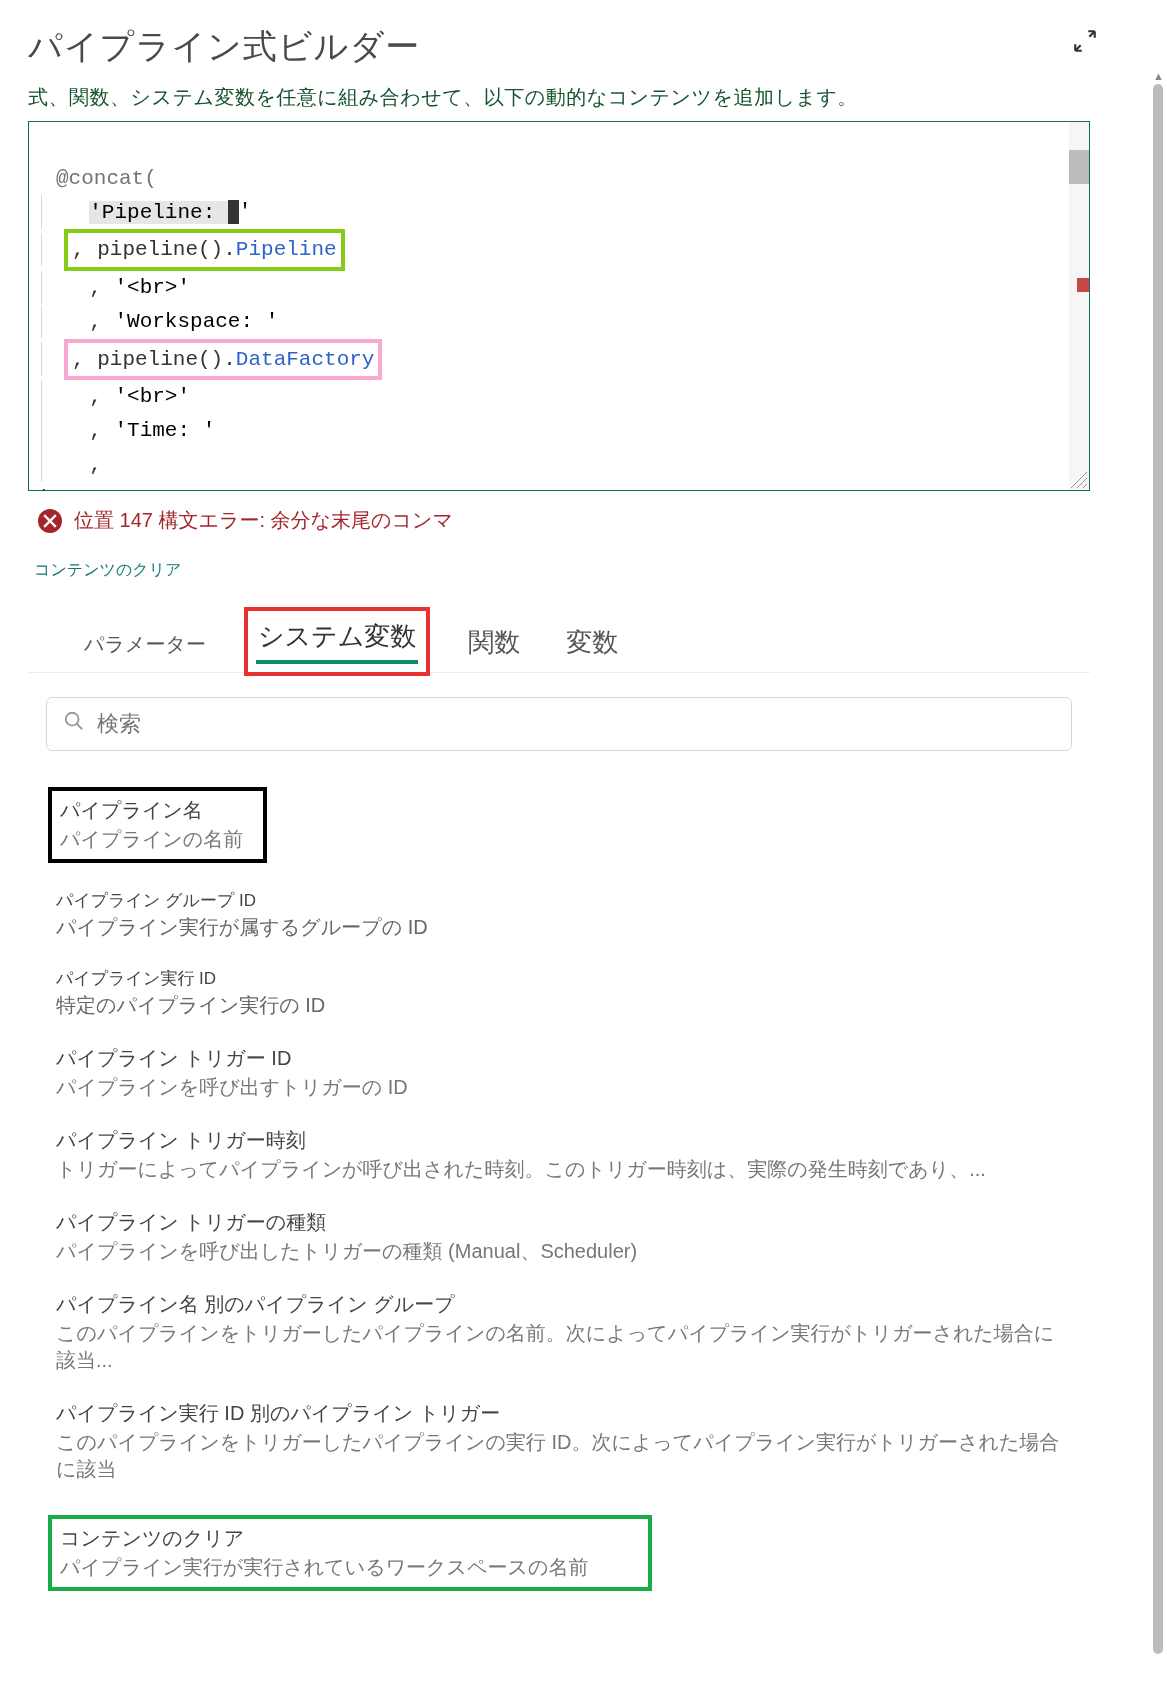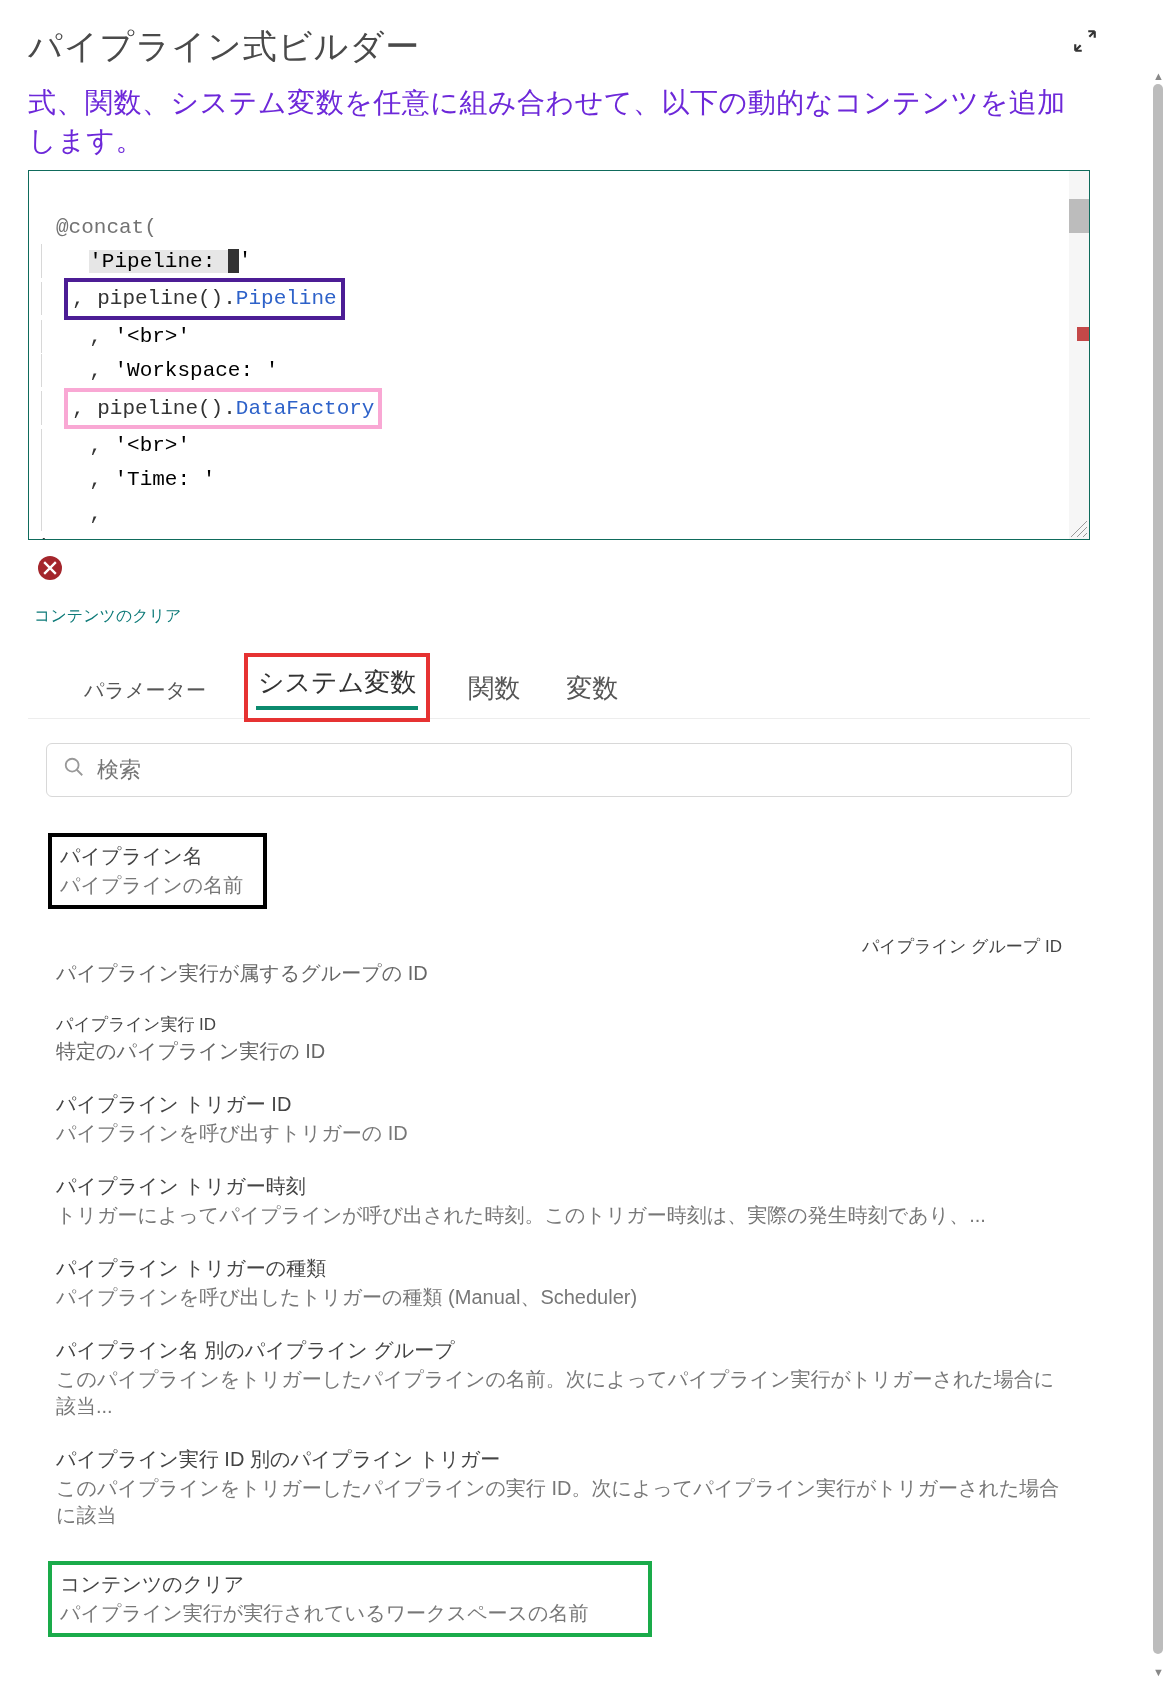--- a/index.html
+++ b/index.html
@@ -25,22 +25,22 @@
     }
     .expand-icon svg { width: 100%; height: 100%; }
     .title {
       font-size: 34px;
       font-weight: 400;
       color: #4a4a4a;
       margin-bottom: 14px;
       letter-spacing: 1px;
     }
     .subtitle {
-      font-size: 28px;
-      color: #6d28d9;
+      font-size: 20px;
+      color: #14532d;
       margin-bottom: 10px;
       letter-spacing: 0.5px;
     }
     .editor-wrap {
       border: 1px solid #0f6b5c;
       background: #fff;
       height: 370px;
       position: relative;
       margin-bottom: 10px;
     }
@@ -59,21 +59,21 @@
     .c-default { color: #333; }
     .indent-guide {
       border-left: 1px solid #d8d8d8;
       display: inline-block;
       height: 1.6em;
       vertical-align: middle;
       margin-left: 2px;
       margin-right: 22px;
     }
     .box-black {
-      border: 4px solid #4c1d95;
+      border: 4px solid #84cc16;
       padding: 0 4px;
       display: inline-block;
     }
     .box-green {
       border: 4px solid #f9a8d4;
       padding: 0 4px;
       display: inline-block;
     }
     .cursor-block {
       background: #333;
@@ -252,20 +252,21 @@
         </svg>
     </div>
   </div>
 
   <div class="error-row">
     <div class="error-icon">
       <svg viewBox="0 0 12 12">
           <path d="M1 1 L11 11 M11 1 L1 11" stroke="#fff" stroke-width="2"></path>
         </svg>
     </div>
+    <div class="error-text">位置 147 構文エラー: 余分な末尾のコンマ</div>
   </div>
 
   <div class="clear-link">コンテンツのクリア</div>
 
   <div class="tabs">
     <div class="tab small">パラメーター</div>
     <div class="tab-highlight-red">
       <div class="tab active" style="padding:4px 2px 6px 2px;">システム変数</div>
     </div>
     <div class="tab">関数</div>
@@ -285,21 +286,21 @@
   <div class="list">
 
     <div class="item">
       <div class="hl-black-box">
         <div class="item-title">パイプライン名</div>
         <div class="item-desc">パイプラインの名前</div>
       </div>
     </div>
 
     <div class="item">
-      <div class="item-title" style="font-size:17px;text-align:right;">パイプライン グループ ID</div>
+      <div class="item-title" style="font-size:17px;">パイプライン グループ ID</div>
       <div class="item-desc" style="color:#666;">パイプライン実行が属するグループの ID</div>
     </div>
 
     <div class="item">
       <div class="item-title" style="font-size:17px;">パイプライン実行 ID</div>
       <div class="item-desc" style="color:#666;">特定のパイプライン実行の ID</div>
     </div>
 
     <div class="item">
       <div class="item-title">パイプライン トリガー ID</div>

